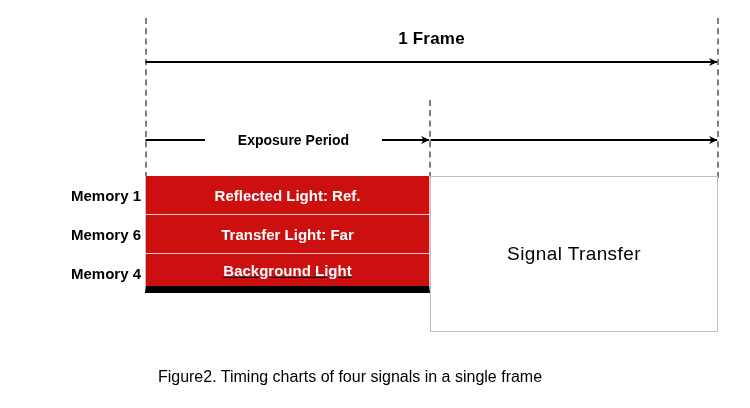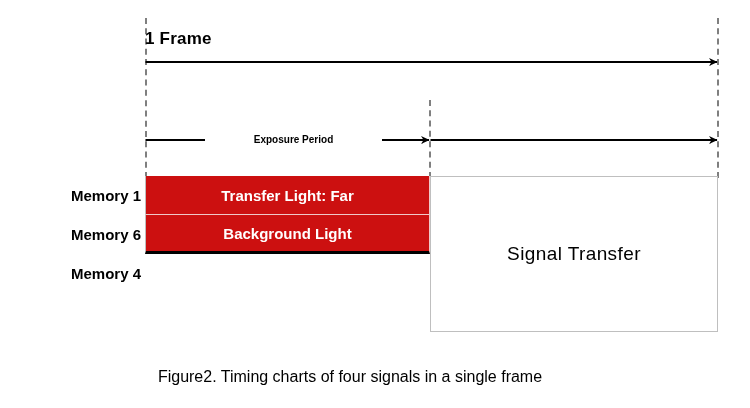--- a/index.html
+++ b/index.html
@@ -32,21 +32,21 @@
   #guide-left   { left: 145px; top: 18px;  height: 160px; }
   #guide-mid    { left: 429px; top: 100px; height: 78px;  }
   #guide-right  { left: 717px; top: 18px;  height: 160px; }
 
   
   #frame-label {
     position: absolute;
     left: 145px;
     top: 29px;
     width: 573px;
-    text-align: left;
+    text-align: center;
     font-size: 17px;
     font-weight: bold;
     letter-spacing: 0.2px;
   }
   #frame-arrow {
     position: absolute;
     left: 145px;
     top: 52px;
     width: 573px;
     height: 20px;
@@ -64,21 +64,21 @@
     position: absolute;
     left: 430px;
     top: 129px;
     width: 288px;
     height: 22px;
   }
   .span-label {
     position: absolute;
     top: 132px;
     text-align: center;
-    font-size: 10px;
+    font-size: 14px;
     font-weight: bold;
     background: #ffffff;
     padding: 0 6px;
     line-height: 16px;
   }
   #exposure-label { left: 205px; width: 165px; }
   #readout-label  { left: 498px; width: 152px; }
 
   
   #memory-labels {
@@ -120,21 +120,21 @@
     height: 39px;
     background: #cc1010;
     display: flex;
     align-items: center;
     justify-content: center;
     box-sizing: border-box;
     border-bottom: 1px solid #f0c8c8;
     border-left: 1px solid #bfbfbf;
     border-right: 1px solid #f0c8c8;
   }
-  .signal-bar:last-child { border-bottom: 3px solid #000000; }
+  .signal-bar:last-child { border-bottom: 7px solid #000000; text-decoration: underline; }
   .signal-bar-text {
     color: #ffffff;
     font-size: 15px;
     font-weight: bold;
     white-space: nowrap;
   }
   #readout-column {
     position: absolute;
     left: 285px;
     top: 0;
@@ -198,20 +198,23 @@
 
   <div id="memory-labels">
     <div class="memory-label">Memory 1</div>
     <div class="memory-label">Memory 6</div>
     <div class="memory-label">Memory 4</div>
   </div>
 
   <div id="timing-table">
     <div id="exposure-column">
       <div class="signal-bar">
+        <span class="signal-bar-text">Reflected Light: Ref.</span>
+      </div>
+      <div class="signal-bar">
         <span class="signal-bar-text">Transfer Light: Far</span>
       </div>
       <div class="signal-bar">
         <span class="signal-bar-text">Background Light</span>
       </div>
     </div>
     <div id="readout-column">
       <span id="readout-text">Signal Transfer</span>
     </div>
   </div>

